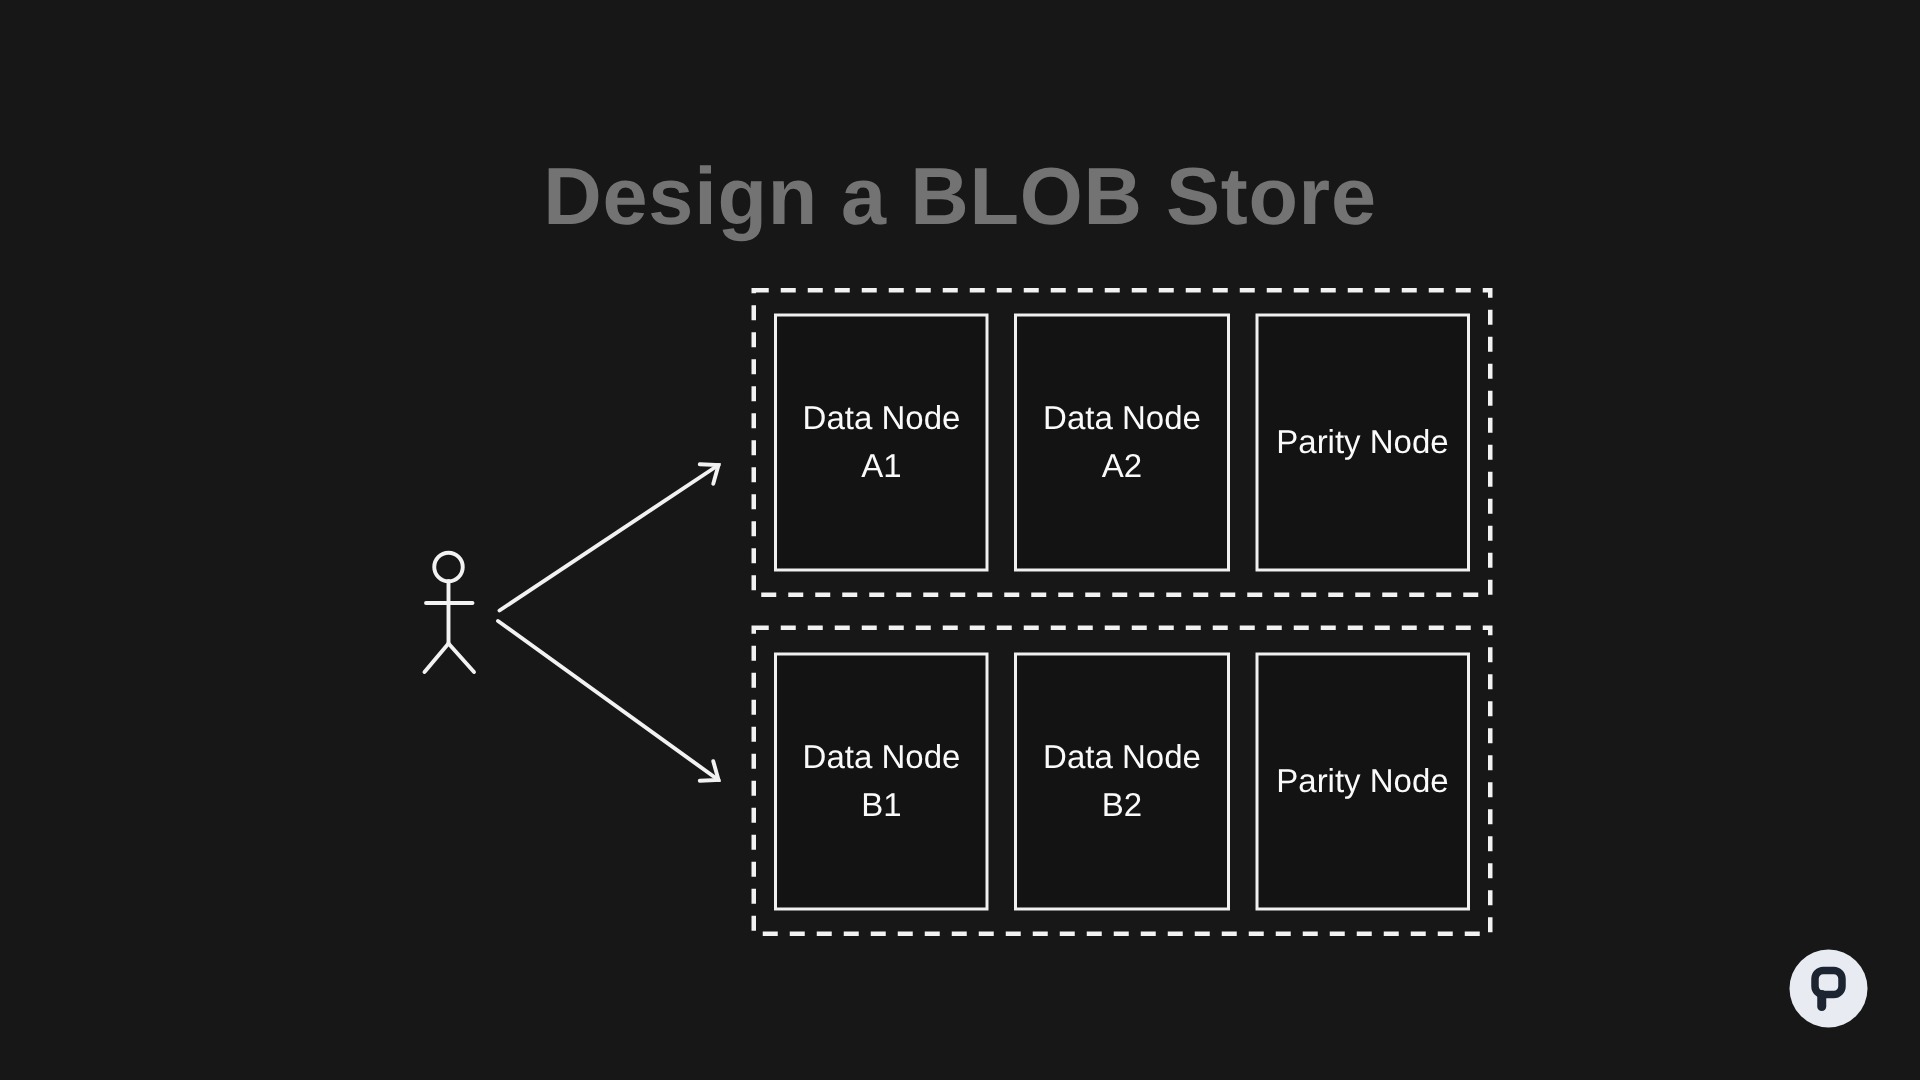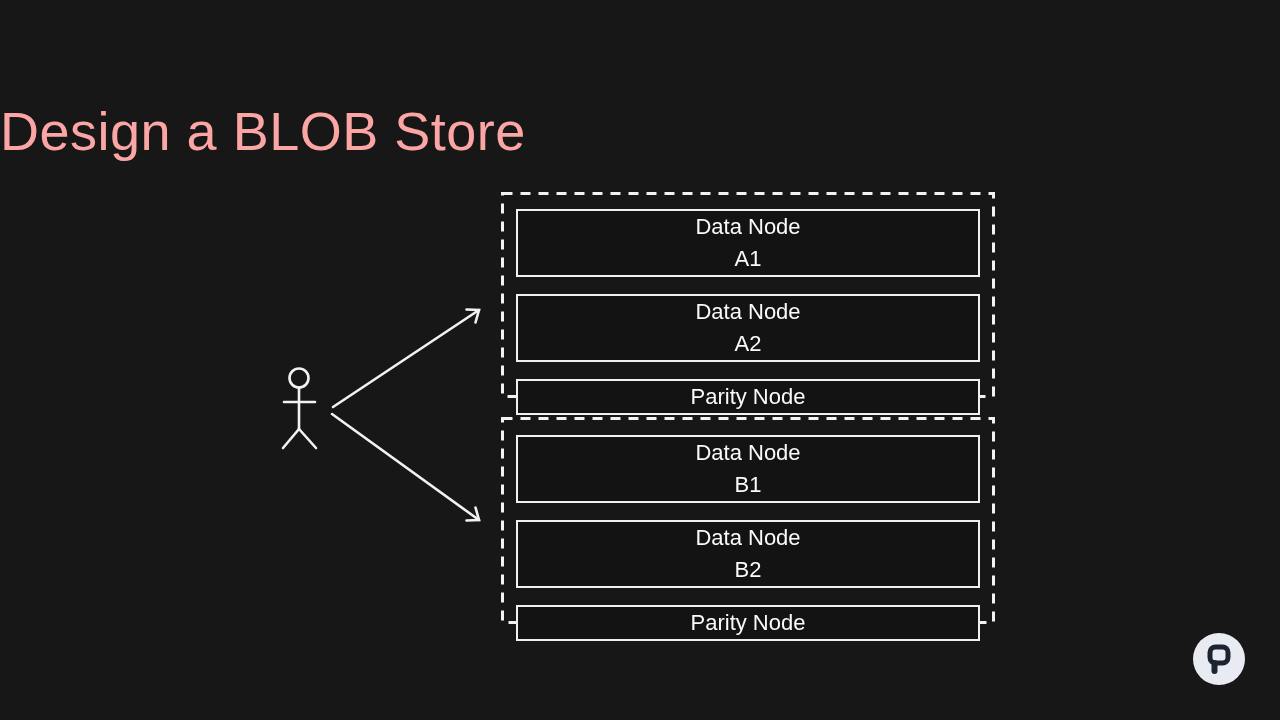--- a/index.html
+++ b/index.html
@@ -9,42 +9,42 @@
     height: 720px;
     background: #171717;
     overflow: hidden;
     font-family: "Liberation Sans", sans-serif;
   }
   .title {
     position: absolute;
     left: 0;
     top: 64px;
     width: 100%;
+    text-align: center;
     font-size: 54px;
     line-height: 62px;
-    font-weight: 400;
+    font-weight: 700;
     letter-spacing: 0.5px;
-    color: #fca5a5;
+    color: #737373;
   }
   svg.diagram-layer {
     position: absolute;
     left: 0;
     top: 0;
     width: 1280px;
     height: 720px;
   }
   .group {
     position: absolute;
     left: 501px;
     width: 494px;
     box-sizing: border-box;
     display: flex;
     gap: 17px;
     padding: 17px 15px;
-    flex-direction: column;
   }
   .group-a { top: 192px; height: 206px; }
   .group-b { top: 417px; height: 207px; padding-top: 18px; }
   .node {
     flex: 1;
     border: 2px solid #f0f0f0;
     background: #131313;
     display: flex;
     flex-direction: column;
     align-items: center;

